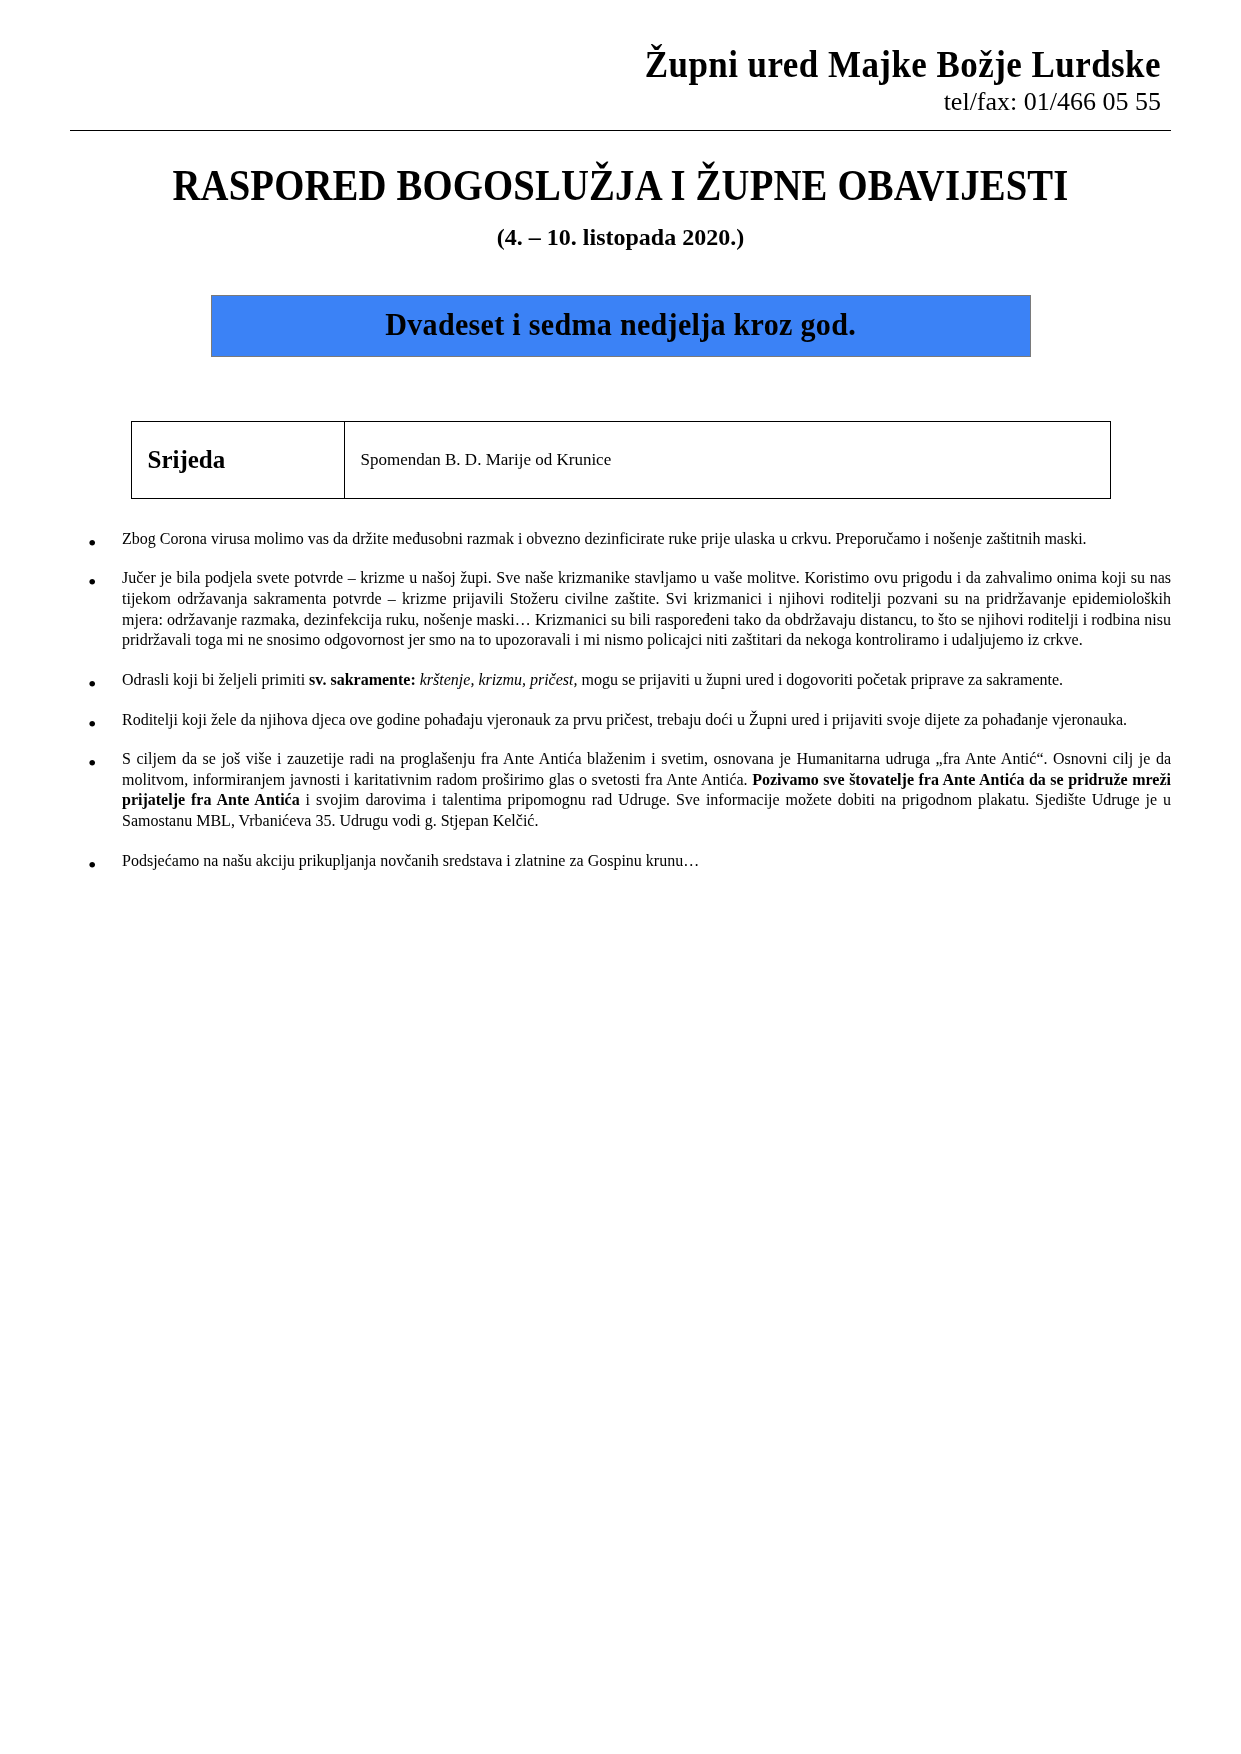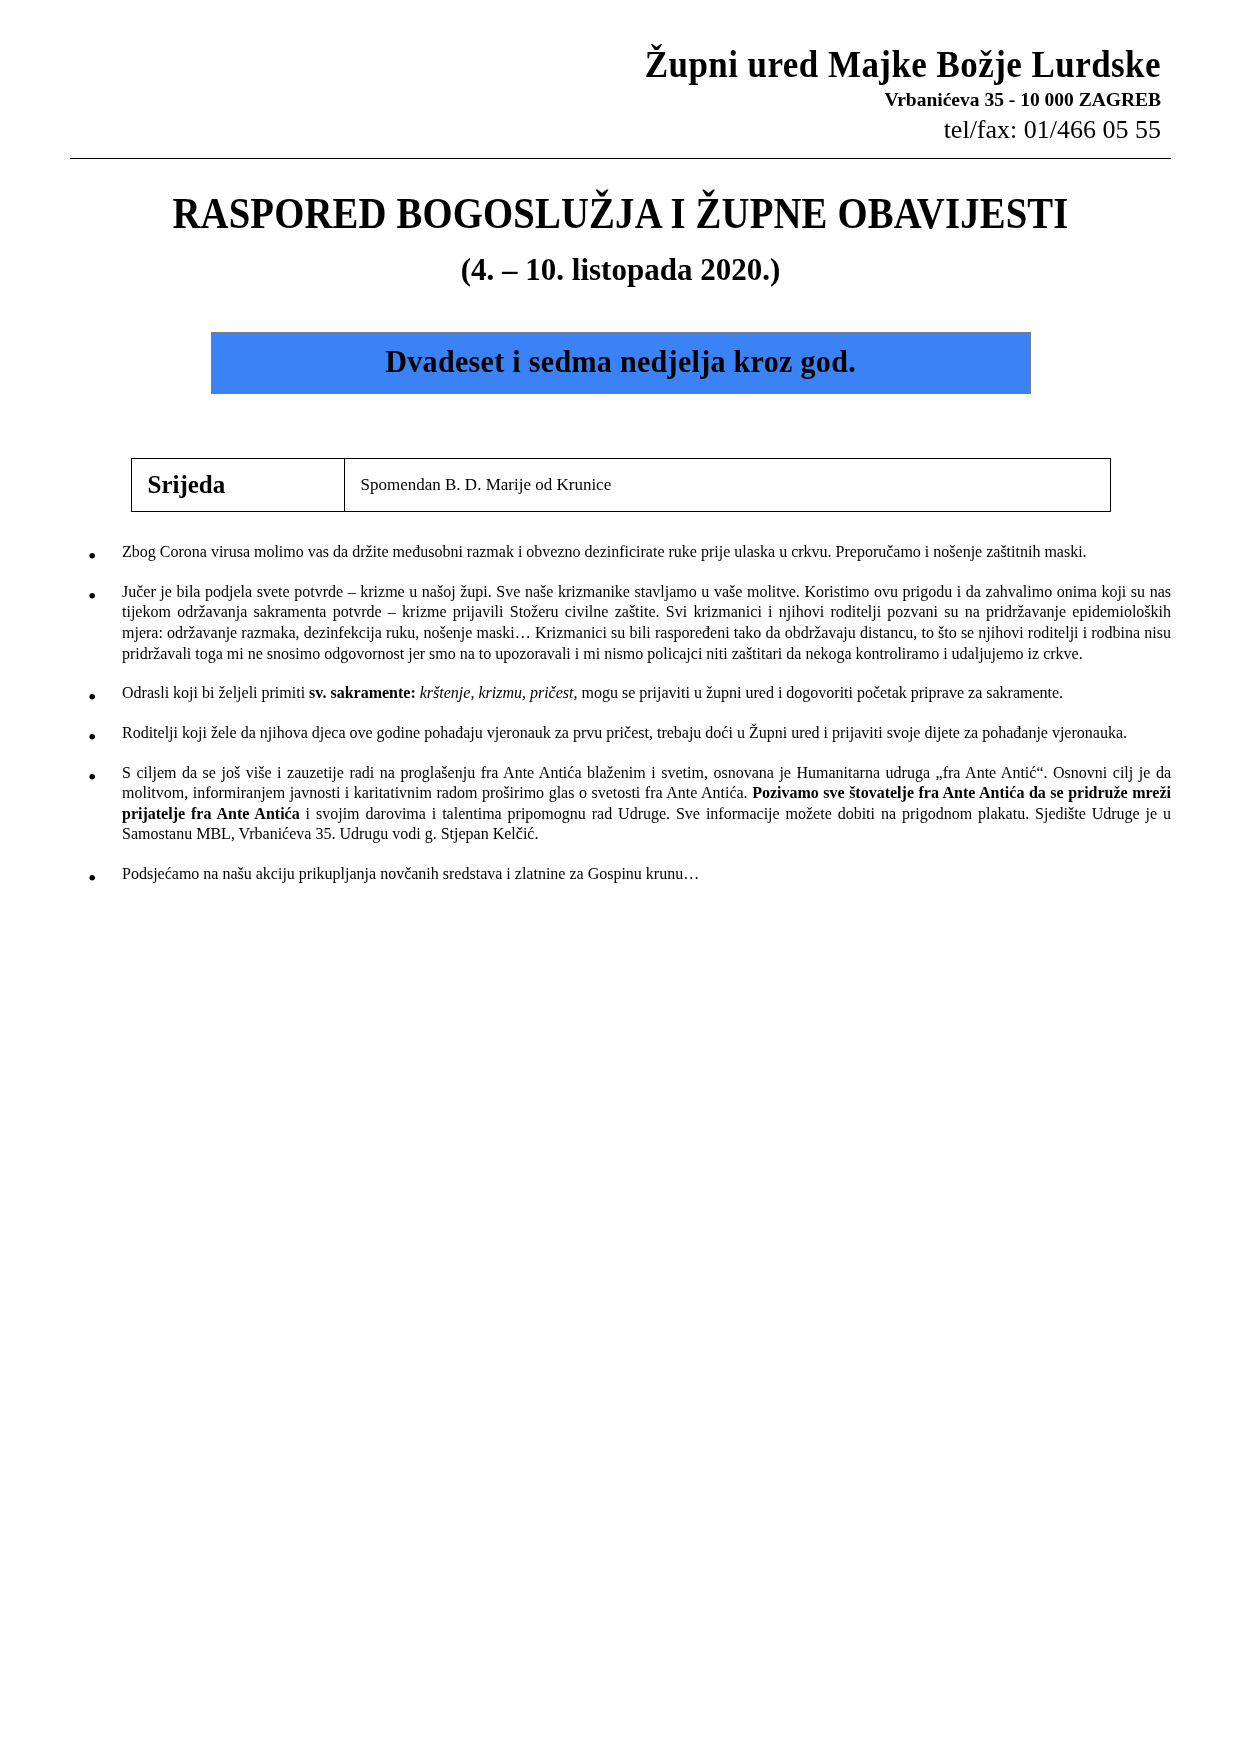--- a/index.html
+++ b/index.html
@@ -60,21 +60,21 @@
     font-weight: bold;
     font-size: 45px;
     letter-spacing: 0.2px;
     margin-top: 28px;
     transform: scaleX(0.86);
     white-space: nowrap;
   }
   .doc-subtitle {
     text-align: center;
     font-weight: bold;
-    font-size: 31px;
+    font-size: 24px;
     margin-top: 13px;
   }
 
   
   .banner-wrap {
     display: flex;
     justify-content: center;
     margin-top: 44px;
   }
   .banner {
@@ -95,21 +95,21 @@
 
   
   .sched-table {
     margin: 64px auto 0 auto;
     width: 980px;
     border-collapse: collapse;
     table-layout: fixed;
   }
   .sched-table td {
     border: 1.6px solid #000;
-    padding: 12px 16px;
+    padding: 24px 16px;
     vertical-align: middle;
   }
   .col-day {
     width: 180px;
     font-weight: bold;
     font-size: 25px;
   }
   .col-desc {
     font-size: 17px;
   }
@@ -140,21 +140,20 @@
   .notice b { font-weight: bold; }
   .notice i { font-style: italic; }
 </style>
 </head>
 <body>
 
 <div class="page">
 
   <div class="letterhead">
     <div class="lh-title">Župni ured Majke Božje Lurdske</div>
-    <div class="lh-line">Vrbanićeva 35 - 10 000 ZAGREB</div>
     <div class="lh-line2">tel/fax: 01/466 05 55</div>
   </div>
 
   <div class="rule"></div>
 
   <div class="doc-title">RASPORED BOGOSLUŽJA I ŽUPNE OBAVIJESTI</div>
   <div class="doc-subtitle">(4. – 10. listopada 2020.)</div>
 
   <div class="banner-wrap">
     <div class="banner">

